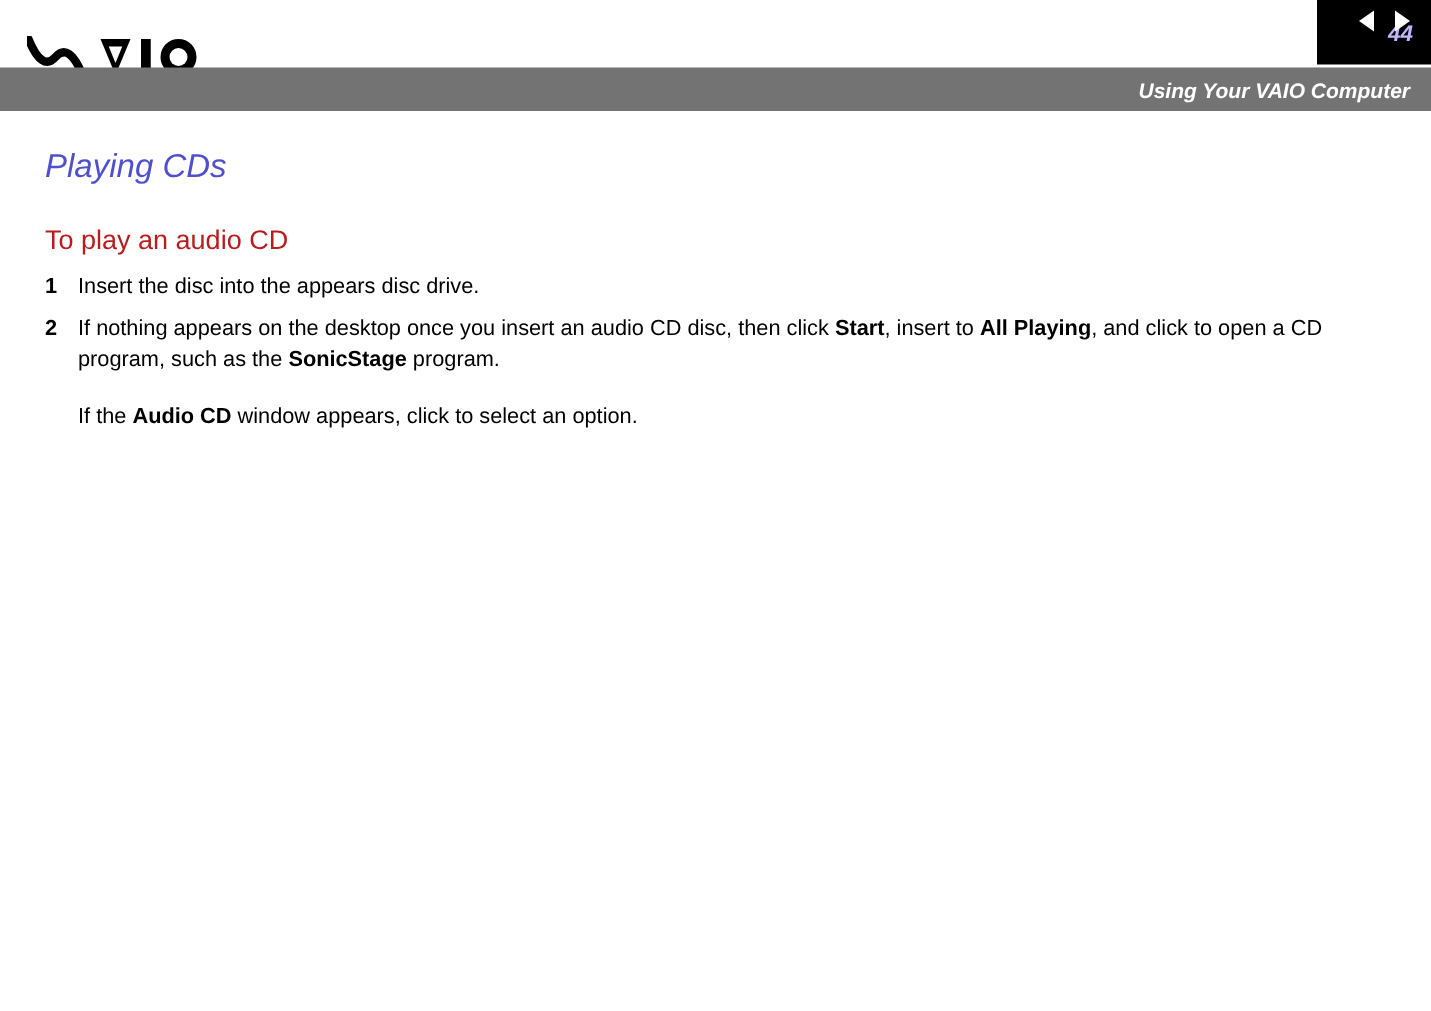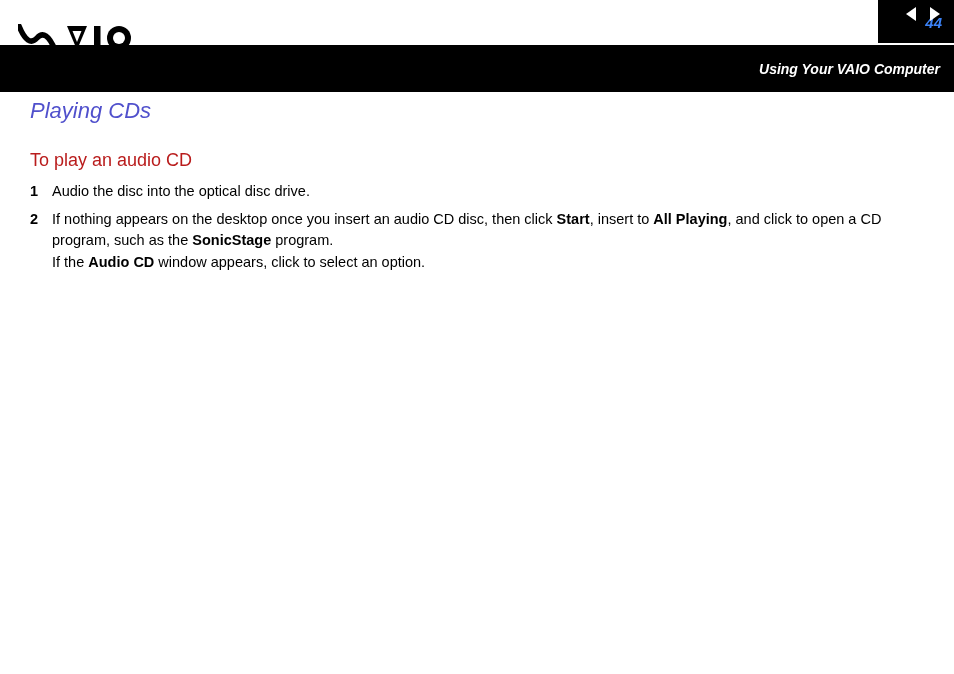--- a/index.html
+++ b/index.html
@@ -29,36 +29,36 @@
     .logo svg {
       width: 100%;
       height: 100%;
     }
     .arrow-btn {
       cursor: pointer;
       display: inline-flex;
       align-items: center;
     }
     .page-number {
-      color: #3b82f6;
+      color: #c4b5fd;
       font-weight: bold;
       font-style: italic;
       font-size: 15px;
       background: #000000;
       padding: 14px 12px 12px 28px;
       position: absolute;
       top: 0;
       right: 0;
       width: 76px;
       text-align: right;
     }
     .black-strip {
-      background: #000000;
+      background: #737373;
       width: 100%;
-      height: 47px;
+      height: 29px;
       position: absolute;
       top: 45px;
       left: 0;
       display: flex;
       align-items: center;
       justify-content: flex-end;
       padding-right: 14px;
     }
     .breadcrumb {
       color: #ffffff;
@@ -105,21 +105,21 @@
       min-width: 22px;
       flex-shrink: 0;
     }
     .step-text {
       flex: 1;
     }
     .step-text b {
       font-weight: bold;
     }
     .step-extra {
-      margin-top: 2px;
+      margin-top: 18px;
     }
   </style>
 </head>
 <body>
 
 <div class="header-bar">
   <div class="page-number">44</div>
 
   <div class="nav-top">
     <span class="arrow-btn">
@@ -150,21 +150,21 @@
   </div>
 </div>
 
 <div class="content">
   <h2 class="section-title">Playing CDs</h2>
   <h3 class="subsection-title">To play an audio CD</h3>
 
   <ol class="step-list">
     <li class="step-item">
       <span class="step-number">1</span>
-      <span class="step-text">Audio the disc into the optical disc drive.</span>
+      <span class="step-text">Insert the disc into the appears disc drive.</span>
     </li>
     <li class="step-item">
       <span class="step-number">2</span>
       <span class="step-text">
         <span>If nothing appears on the desktop once you insert an audio CD disc, then click </span><b>Start</b><span>, insert to </span><b>All Playing</b><span>, and click to open a CD program, such as the </span><b>SonicStage</b><span> program.</span>
         <div class="step-extra">
           <span>If the </span><b>Audio CD</b><span> window appears, click to select an option.</span>
         </div>
       </span>
     </li>

